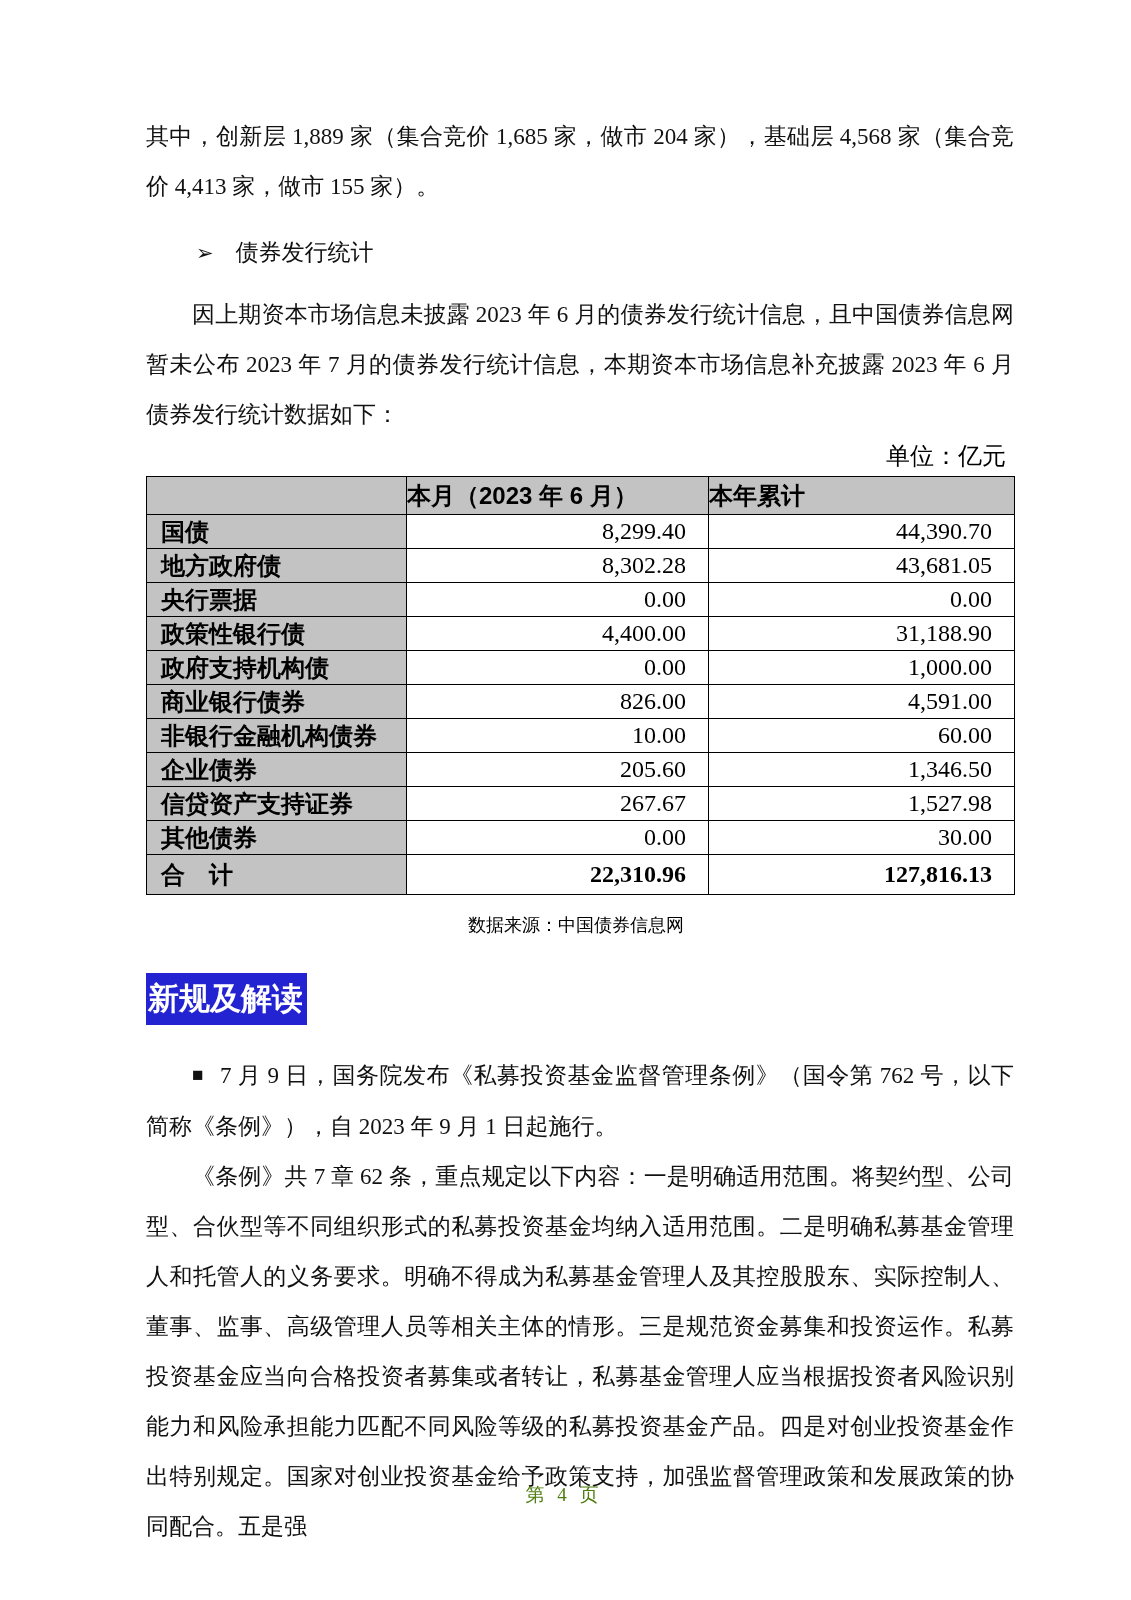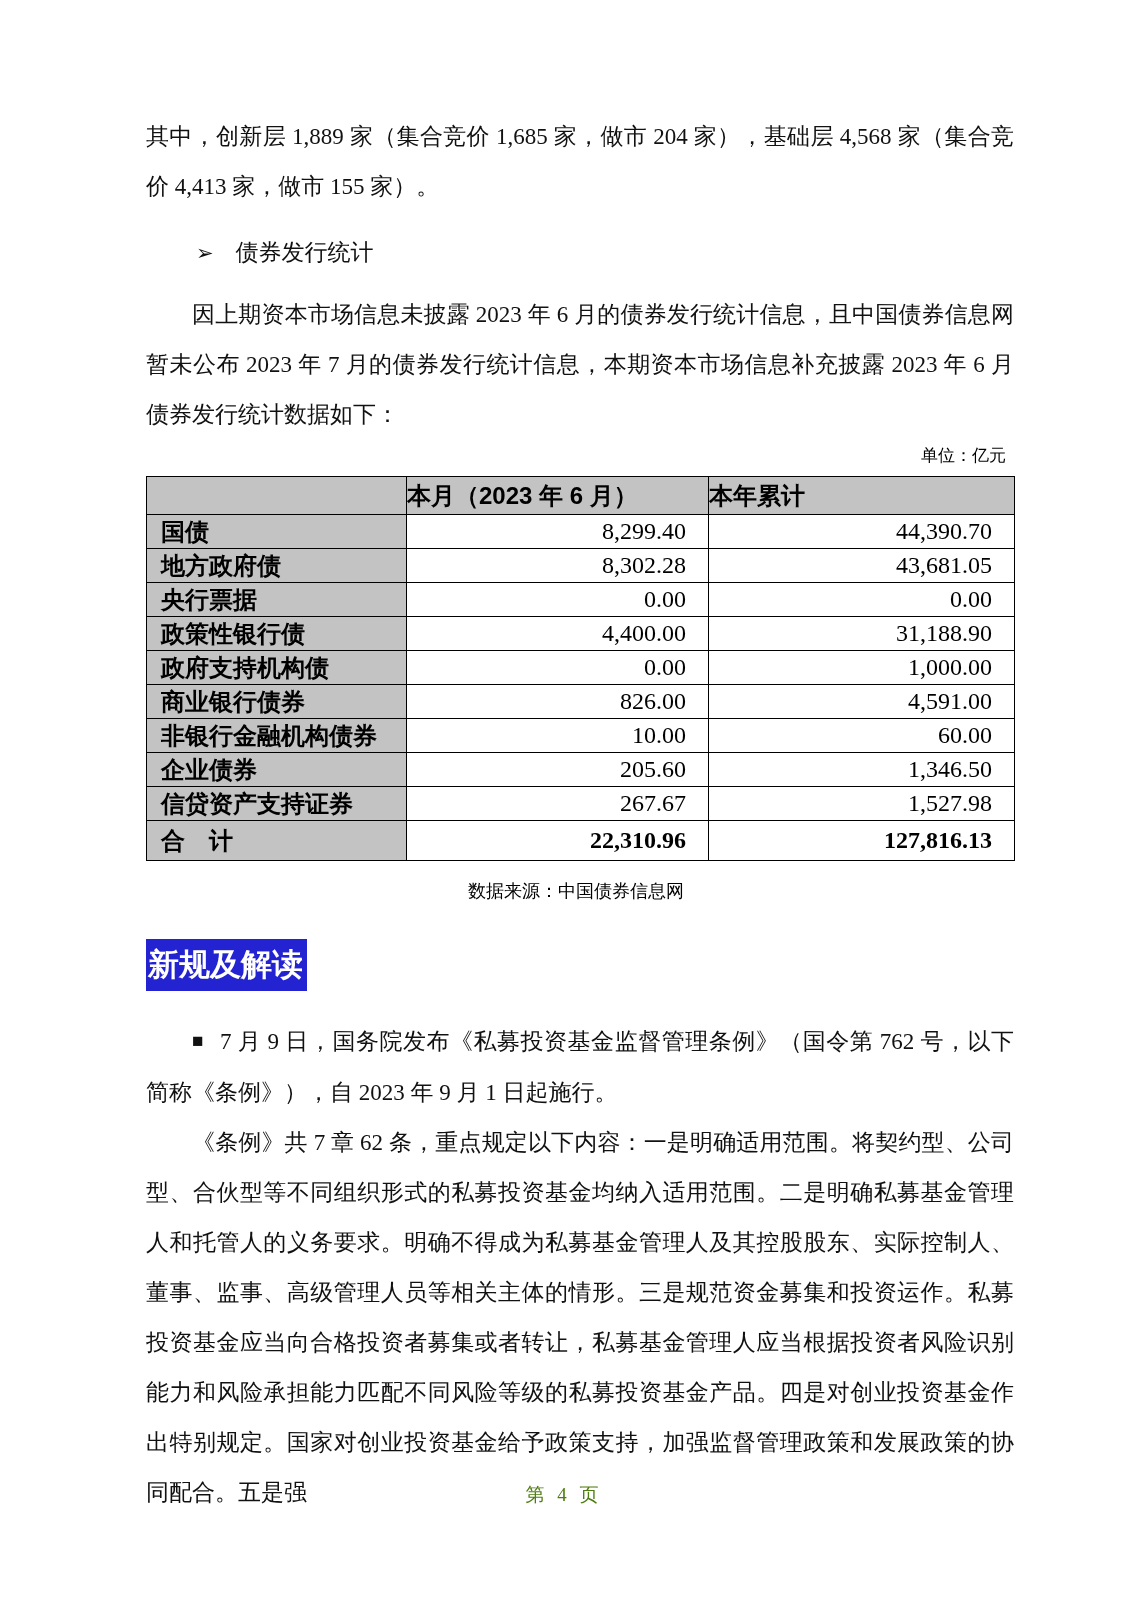--- a/index.html
+++ b/index.html
@@ -27,21 +27,21 @@
     padding-left: 50px;
     font-size: 23px;
     line-height: 34px;
     color: #111;
   }
   .bullet-line .arrow { font-size: 21px; margin-right: 22px; color: #111; }
   .p-intro { margin-top: 20px; line-height: 44px; text-indent: 46px; }
 
   .unit-line {
     margin-top: 2px;
-    font-size: 17px;
+    font-size: 24px;
     line-height: 28px;
     text-align: right;
     padding-right: 8px;
   }
 
   table.bond-table {
     margin-top: 6px;
     border-collapse: collapse;
     width: 868px;
     table-layout: fixed;
@@ -186,20 +186,25 @@
         <tr>
           <td class="label">企业债券</td>
           <td class="num">205.60</td>
           <td class="num">1,346.50</td>
         </tr>
         <tr>
           <td class="label">信贷资产支持证券</td>
           <td class="num">267.67</td>
           <td class="num">1,527.98</td>
         </tr>
+        <tr>
+          <td class="label">其他债券</td>
+          <td class="num">0.00</td>
+          <td class="num">30.00</td>
+        </tr>
         <tr class="total-row">
           <td class="label">合　计</td>
           <td class="num">22,310.96</td>
           <td class="num">127,816.13</td>
         </tr>
       </tbody>
     </table>
 
     <div class="source-line">数据来源：中国债券信息网</div>
 

